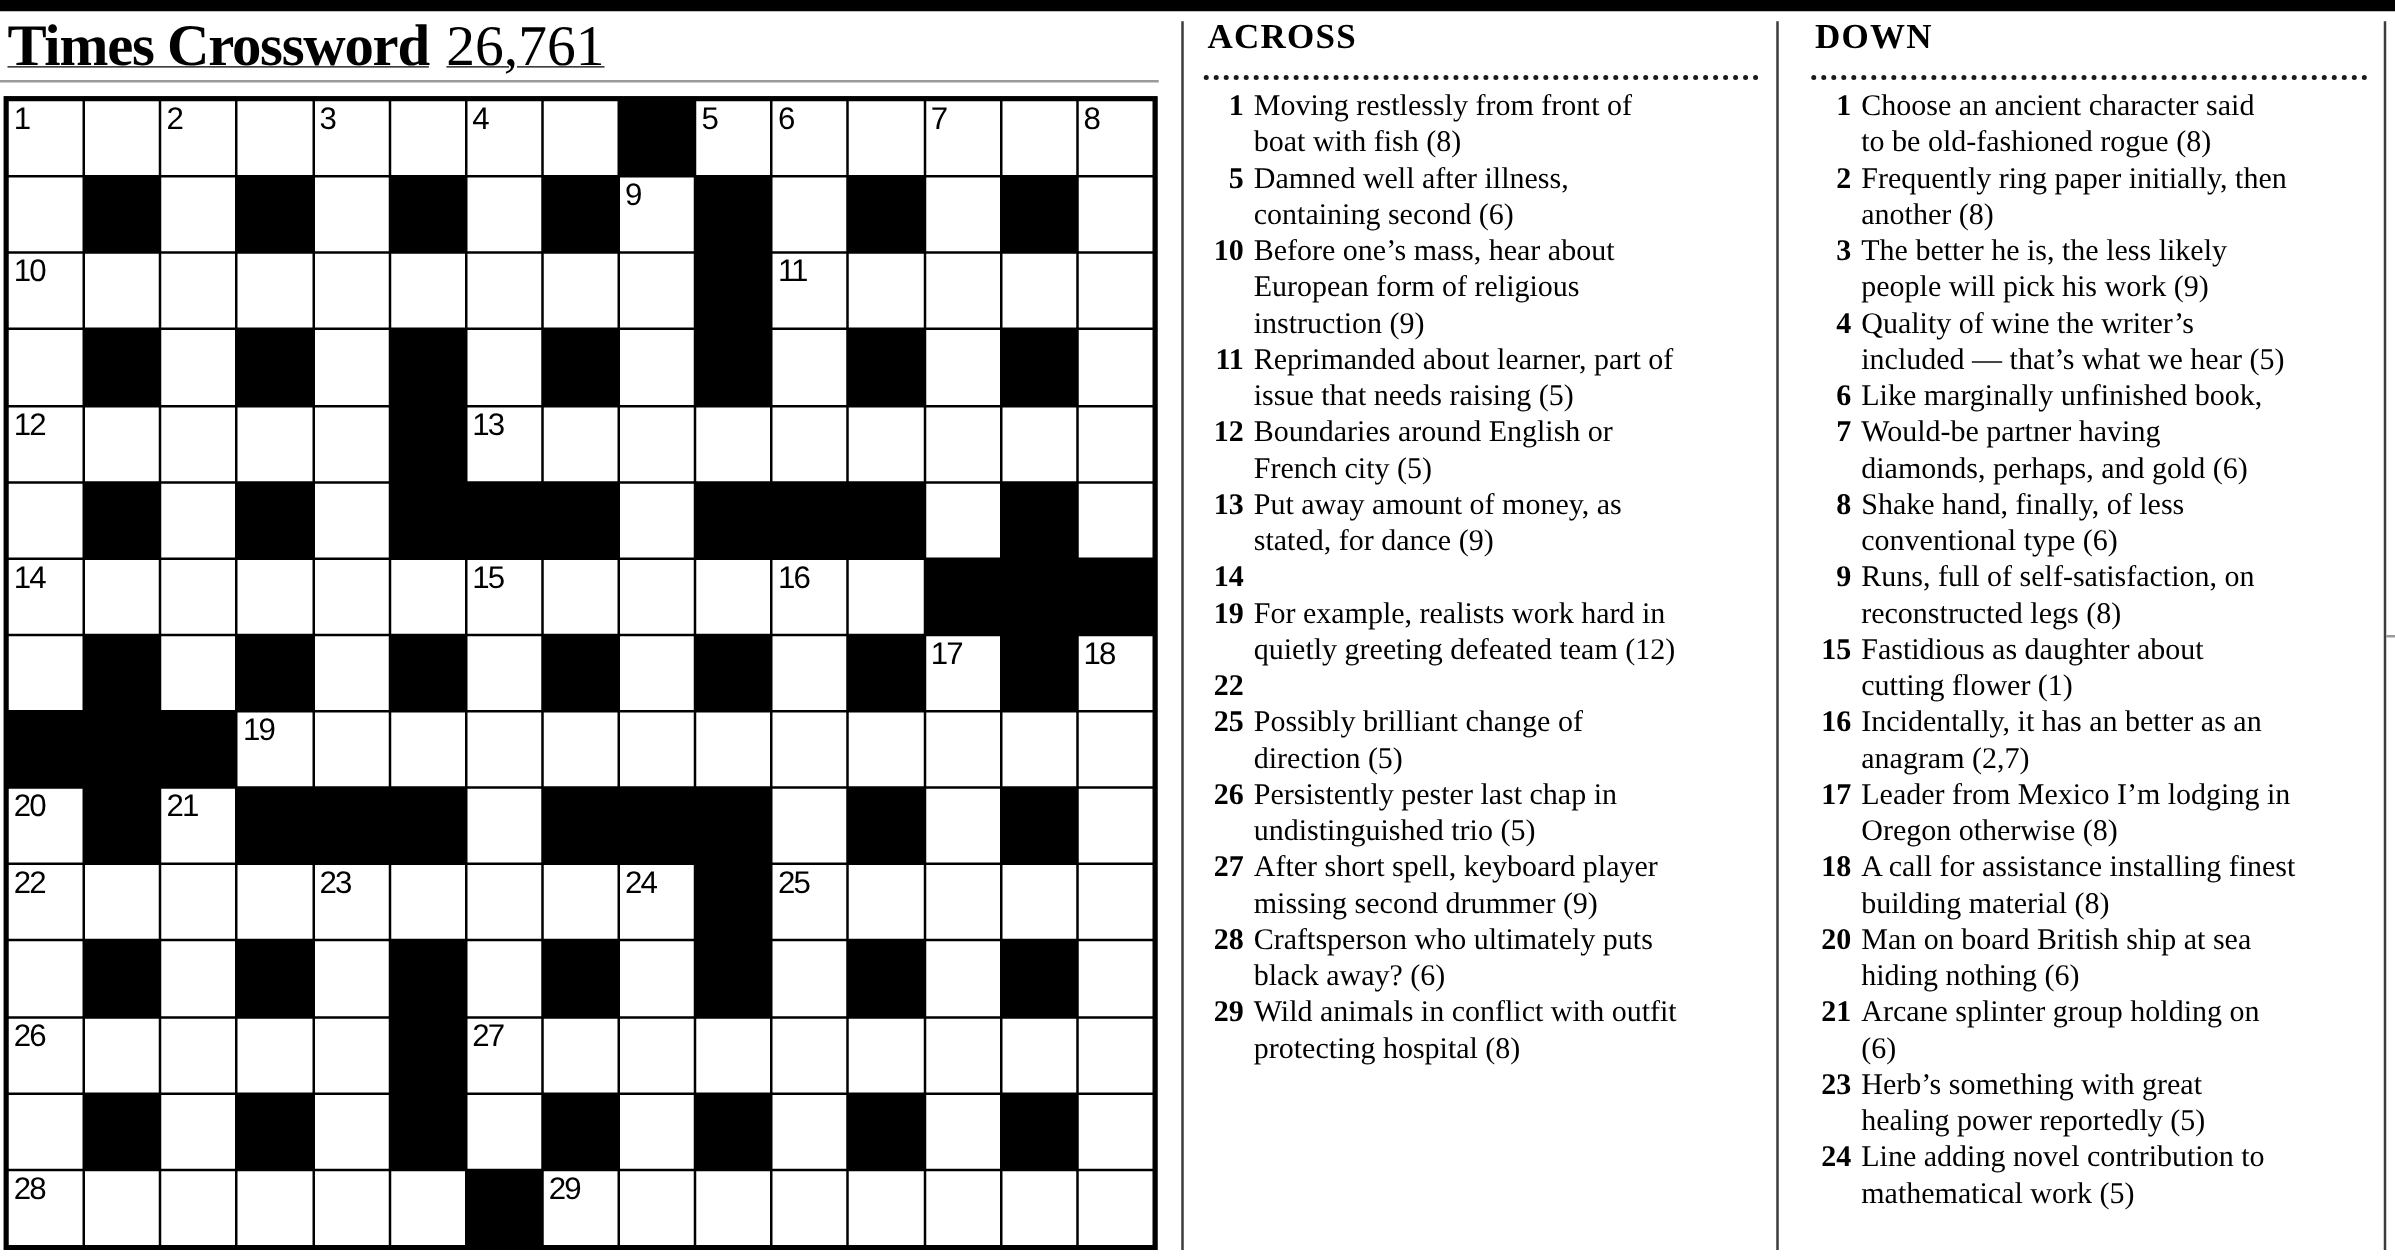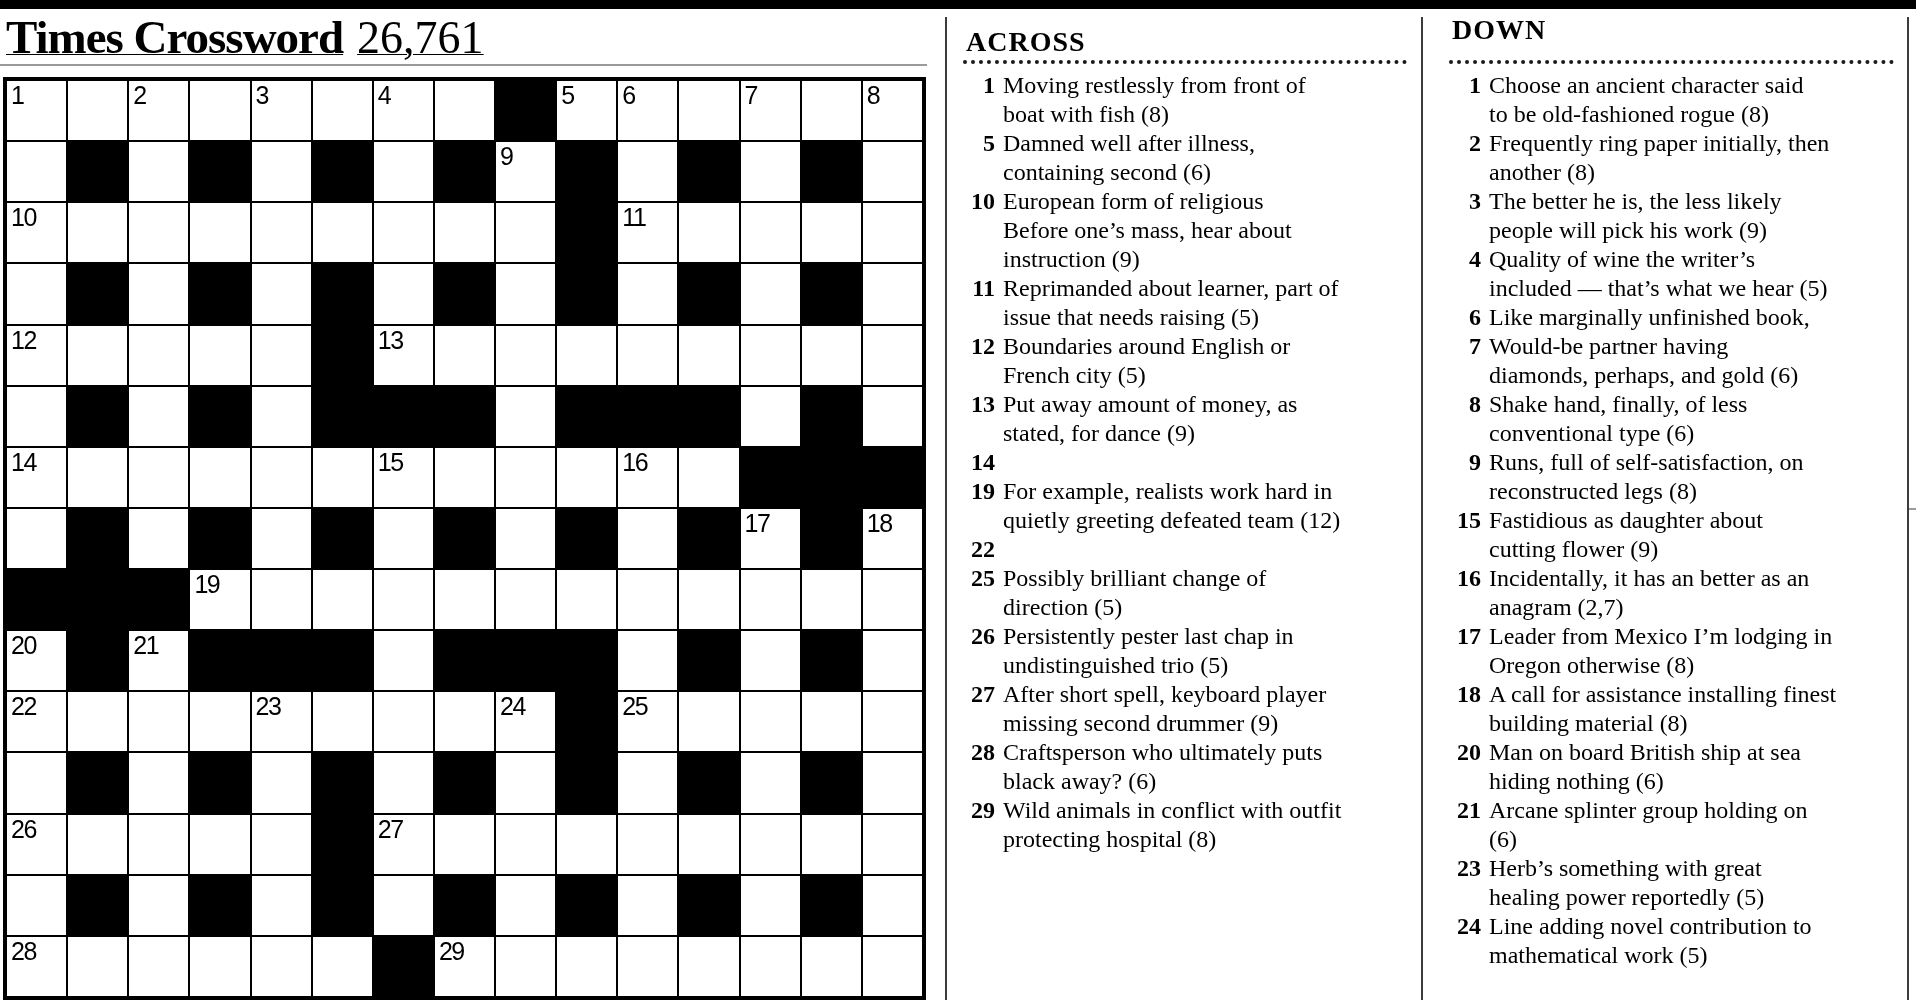--- a/index.html
+++ b/index.html
@@ -20,21 +20,21 @@
   .cell .num{position:absolute;left:4px;top:1px;font-family:"Liberation Sans",sans-serif;
              font-size:25px;line-height:1.05;letter-spacing:-1.5px;color:#000;}
 
   .vdiv{position:absolute;top:17px;height:983px;width:2px;background:#3c3c3c;}
   #div-across{left:945px;}
   #div-down{left:1421px;}
   #div-right{left:1907px;}
   .side-tick{position:absolute;left:1909px;top:508px;width:7px;height:2px;background:#9a9a9a;}
 
   .colhead{position:absolute;top:14px;font-size:28px;font-weight:bold;letter-spacing:1px;}
-  #head-across{left:966px;margin-top:12px;}
+  #head-across{left:966px;}
   #head-down{left:1452px;}
   .dotrule{position:absolute;top:60px;height:0;border-top:4px dotted #1a1a1a;}
   #dot-across{left:963px;width:444px;}
   #dot-down{left:1449px;width:445px;}
 
   .clues{position:absolute;top:71px;}
   #clues-across{left:956px;width:456px;}
   #clues-down{left:1442px;width:470px;}
   .clue{display:flex;align-items:flex-start;}
   .cnum{flex:none;width:47px;box-sizing:border-box;padding-right:8px;text-align:right;
@@ -357,22 +357,22 @@
       <div class="clue">
         <div class="cnum">5</div>
         <div class="ctext">
           <div class="cline">Damned well after illness,</div>
           <div class="cline">containing second (6)</div>
         </div>
       </div>
       <div class="clue">
         <div class="cnum">10</div>
         <div class="ctext">
+          <div class="cline">Before one’s mass, hear about</div>
           <div class="cline">European form of religious</div>
-          <div class="cline">Before one’s mass, hear about</div>
           <div class="cline">instruction (9)</div>
         </div>
       </div>
       <div class="clue">
         <div class="cnum">11</div>
         <div class="ctext">
           <div class="cline">Reprimanded about learner, part of</div>
           <div class="cline">issue that needs raising (5)</div>
         </div>
       </div>
@@ -495,21 +495,21 @@
         <div class="cnum">9</div>
         <div class="ctext">
           <div class="cline">Runs, full of self-satisfaction, on</div>
           <div class="cline">reconstructed legs (8)</div>
         </div>
       </div>
       <div class="clue">
         <div class="cnum">15</div>
         <div class="ctext">
           <div class="cline">Fastidious as daughter about</div>
-          <div class="cline">cutting flower (9)</div>
+          <div class="cline">cutting flower (1)</div>
         </div>
       </div>
       <div class="clue">
         <div class="cnum">16</div>
         <div class="ctext">
           <div class="cline">Incidentally, it has an better as an</div>
           <div class="cline">anagram (2,7)</div>
         </div>
       </div>
       <div class="clue">

